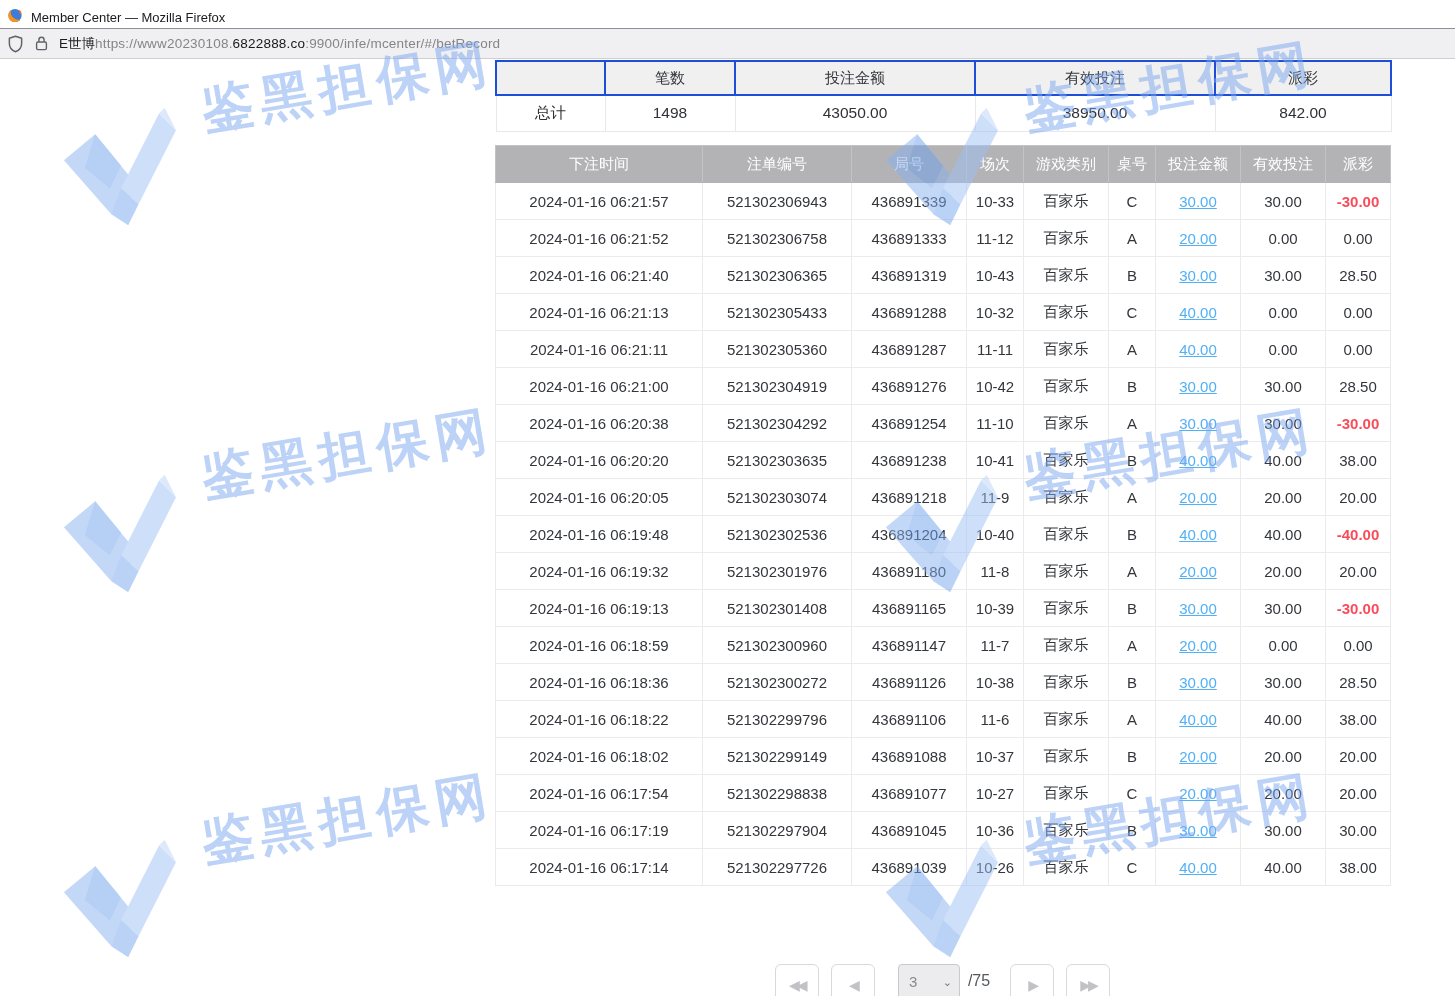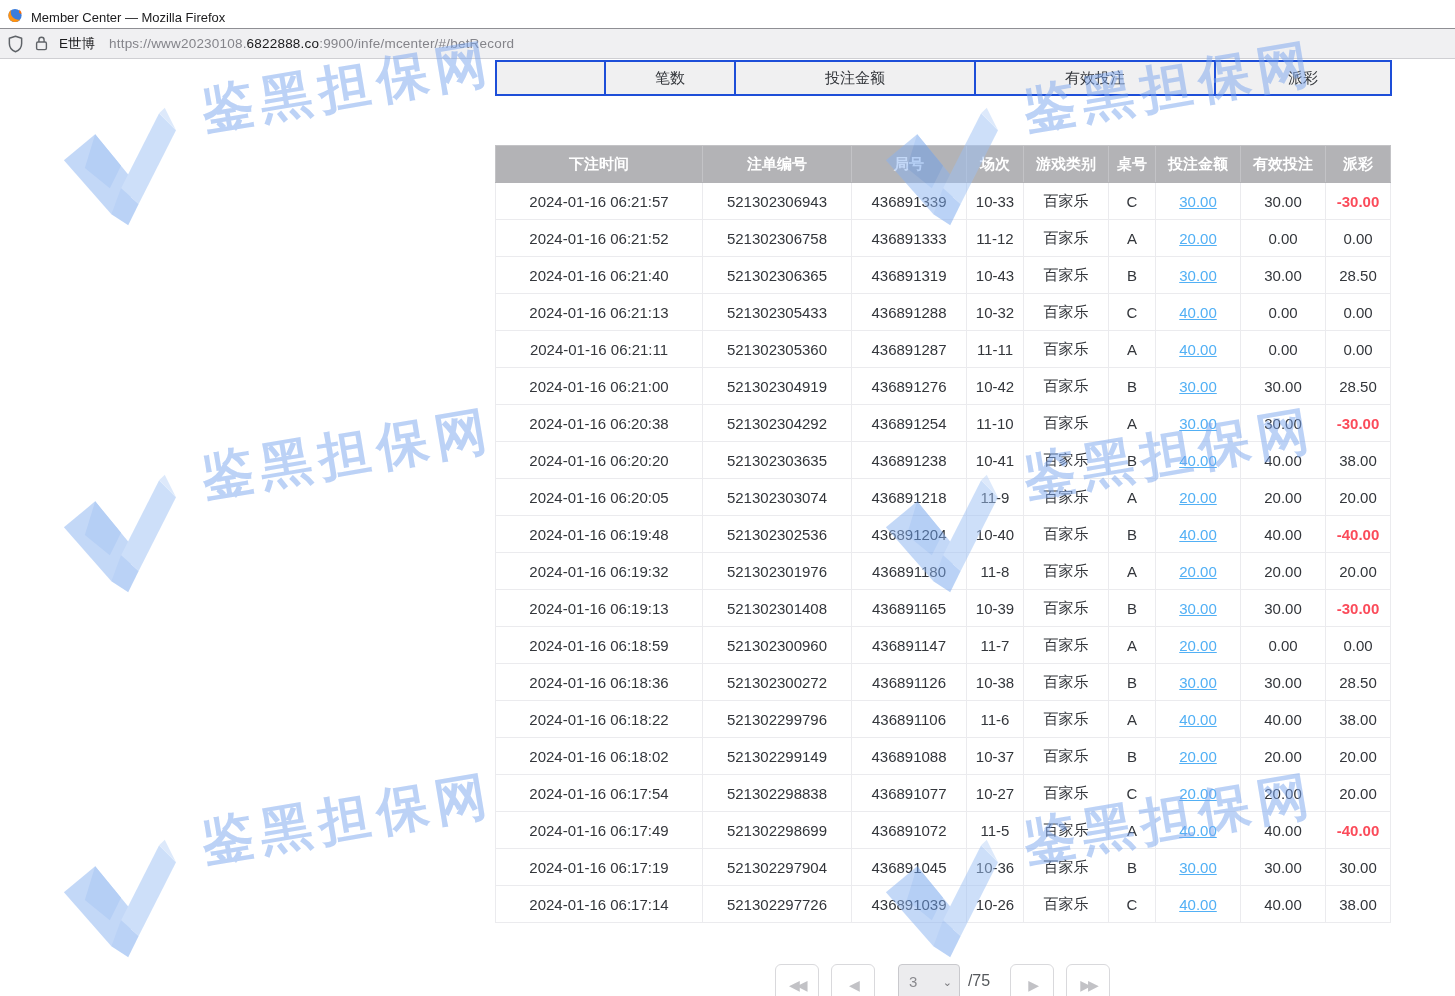--- a/index.html
+++ b/index.html
@@ -8,37 +8,37 @@
   body { position:relative; }
 
   
   .titlebar { position:absolute; left:0; top:0; width:1455px; height:34px;
     background:#ffffff; display:flex; align-items:center; padding-left:7px; }
   .titlebar .win-title { font-size:13px; color:#1b1b1d; margin-left:8px; }
   .urlbar { position:absolute; left:0; top:28px; width:1455px; height:31px;
     background:#f0f0f2; border-top:1px solid #8f8f94; border-bottom:1px solid #cfcfd3;
     display:flex; align-items:center; padding-left:7px; }
   .urlbar .icon { display:inline-flex; margin-right:10px; }
-  .site-label { font-size:13.5px; color:#1b1b1d; margin-right:14px; }
+  .site-label { font-size:13.5px; color:#1b1b1d; }
   .url-text { font-size:13.5px; color:#84848a; letter-spacing:.2px; }
   .url-text .url-strong { color:#19191b; }
 
   
   table { border-collapse:collapse; table-layout:fixed; }
   .summary-table { position:absolute; left:495px; top:60px; width:895px;
     border:1px solid #e2e2e5; }
   .summary-table th { height:34px; background:#f0f0f1; color:#33363b; font-weight:normal;
     font-size:15px; text-align:center; border:2px solid #1d4ed8; }
   .summary-table td { height:36px; background:#fff; color:#2e3237; font-size:15.5px;
     text-align:center; border:1px solid #e8e8eb; }
 
   
   .main-table { position:absolute; left:495px; top:145px; width:895px; }
   .main-table th { height:37px; background:var(--header-gray,#b3b3b6); color:#ffffff;
-    font-weight:bold; font-size:15px; text-align:center;
+    font-weight:normal; font-size:15px; text-align:center;
     border:1px solid #c3c3c6; border-bottom:1px solid #b3b3b6; }
   .main-table td { height:37px; background:#fff; color:#33363b; font-size:15px;
     text-align:center; border:1px solid #ebebee; white-space:nowrap; }
   .main-table td.neg { color:var(--negative-red,#fb4b5a);font-weight:bold; }
   .main-table a.amount-link { color:var(--link-blue,#52b0f5); text-decoration:underline; cursor:pointer; }
 
   
   .pagination { position:absolute; left:495px; top:964px; width:895px;
     display:flex; justify-content:center; align-items:flex-start; }
   .pg-btn { width:44px; height:42px; background:#fff; border:1px solid #d9d9dc;
@@ -98,20 +98,27 @@
       <col style="width:240px">
       <col style="width:176px">
     </colgroup>
   <tbody>
       <tr>
     <th></th>
     <th>笔数</th>
     <th>投注金额</th>
     <th>有效投注</th>
     <th>派彩</th>
+  </tr>
+  <tr>
+    <td>总计</td>
+    <td>1498</td>
+    <td>43050.00</td>
+    <td>38950.00</td>
+    <td>842.00</td>
   </tr>
 </tbody>
   </table>
 
 <table class="main-table">
   <colgroup>
     <col style="width:207px">
       <col style="width:149px">
       <col style="width:115px">
       <col style="width:57px">
@@ -316,31 +323,20 @@
         <td>521302298838</td>
         <td>436891077</td>
         <td>10-27</td>
         <td>百家乐</td>
         <td>C</td>
         <td><a class="amount-link">20.00</a></td>
         <td>20.00</td>
         <td>20.00</td>
       </tr>
       <tr>
-        <td>2024-01-16 06:17:49</td>
-        <td>521302298699</td>
-        <td>436891072</td>
-        <td>11-5</td>
-        <td>百家乐</td>
-        <td>A</td>
-        <td><a class="amount-link">40.00</a></td>
-        <td>40.00</td>
-        <td class="neg">-40.00</td>
-      </tr>
-      <tr>
         <td>2024-01-16 06:17:19</td>
         <td>521302297904</td>
         <td>436891045</td>
         <td>10-36</td>
         <td>百家乐</td>
         <td>B</td>
         <td><a class="amount-link">30.00</a></td>
         <td>30.00</td>
         <td>30.00</td>
       </tr>

